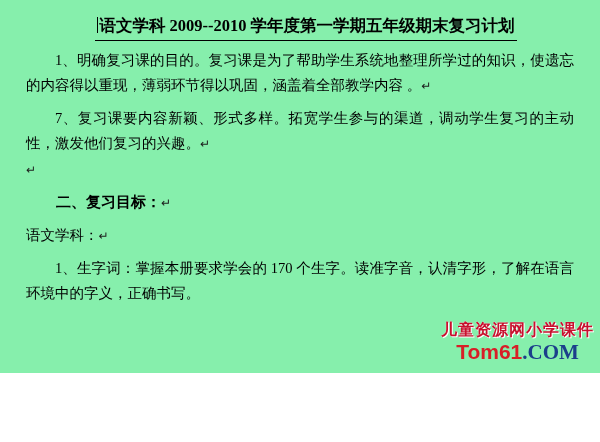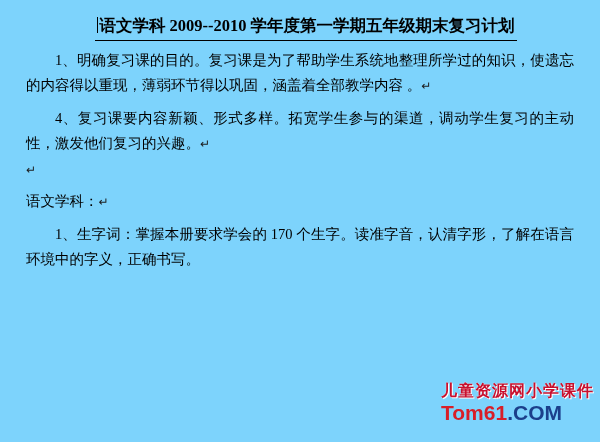--- a/index.html
+++ b/index.html
@@ -11,24 +11,24 @@
     height: 442px;
     background: #ffffff;
     font-family: "Liberation Serif", "DejaVu Serif", serif;
     color: #000000;
     overflow: hidden;
     position: relative;
   }
   .page {
     position: relative;
     width: 600px;
-    height: 442px;
+    height: 373px;
     box-sizing: border-box;
     padding: 10px 14px 0 26px;
-    background: #7dd3fc;
+    background: #86efac;
   }
   
   .title-wrap {
     text-align: center;
     margin: 4px 0 2px 0;
     position: relative;
   }
   .title {
     display: inline-block;
     font-size: 16.5px;
@@ -76,22 +76,22 @@
     font-size: 14.5px;
     line-height: 25px;
   }
   
   .nobold { font-weight: normal; }
 
   
   .watermark {
     position: absolute;
     right: 6px;
-    bottom: 18px;
-    text-align: left;
+    bottom: 10px;
+    text-align: center;
     pointer-events: none;
     user-select: none;
   }
   .wm-line1 {
     font-family: "Liberation Sans", "DejaVu Sans", sans-serif;
     font-size: 16px;
     font-weight: bold;
     color: #c8102e;
     letter-spacing: 1px;
     text-shadow: 0 0 1px #ffffff, 1px 1px 0 #ffffff;
@@ -99,46 +99,49 @@
   }
   .wm-line2 {
     font-family: "Liberation Sans", "DejaVu Sans", sans-serif;
     font-size: 21px;
     font-weight: bold;
     color: #d81e27;
     letter-spacing: 0px;
     line-height: 22px;
     margin-top: 1px;
   }
-  .wm-line2 .dotcom { color: #1b3f8b; }
+  .wm-line2 .dotcom { color: #1b3f8b; font-family: Liberation Serif, serif; }
 </style>
 </head>
 <body>
 
 <div class="page">
 
   <div class="title-wrap">
     <span class="title"><span class="cursor-bar"></span><span>语文学科 2009--2010 学年度第一学期五年级期末复习计划</span></span>
   </div>
 
 
   <div class="para indent2">
     <span>1、明确复习课的目的。复习课是为了帮助学生系统地整理所学过的知识，使遗忘的内容得以重现，薄弱环节得以巩固，涵盖着全部教学内容 。</span><span class="pilcrow">↵</span>
   </div>
 
 
   <div class="para indent2">
-    <span>4、复习课要内容新颖、形式多样。拓宽学生参与的渠道，调动学生复习的主动性，激发他们复习的兴趣。</span><span class="pilcrow">↵</span>
+    <span>7、复习课要内容新颖、形式多样。拓宽学生参与的渠道，调动学生复习的主动性，激发他们复习的兴趣。</span><span class="pilcrow">↵</span>
   </div>
 
 
   <div class="blank-line">
     <span class="pilcrow">↵</span>
   </div>
 
+  <div class="heading">
+    <span class="indent2" style="display:inline-block;width:2em;"></span><span>二、复习目标：</span><span class="pilcrow nobold">↵</span>
+  </div>
 
   <div class="para">
     <span>语文学科：</span><span class="pilcrow">↵</span>
   </div>
 
   <div class="para indent2">
     <span>1、生字词：掌握本册要求学会的 170 个生字。读准字音，认清字形，了解在语言环境中的字义，正确书写。</span>
   </div>
 
   <div class="watermark">

